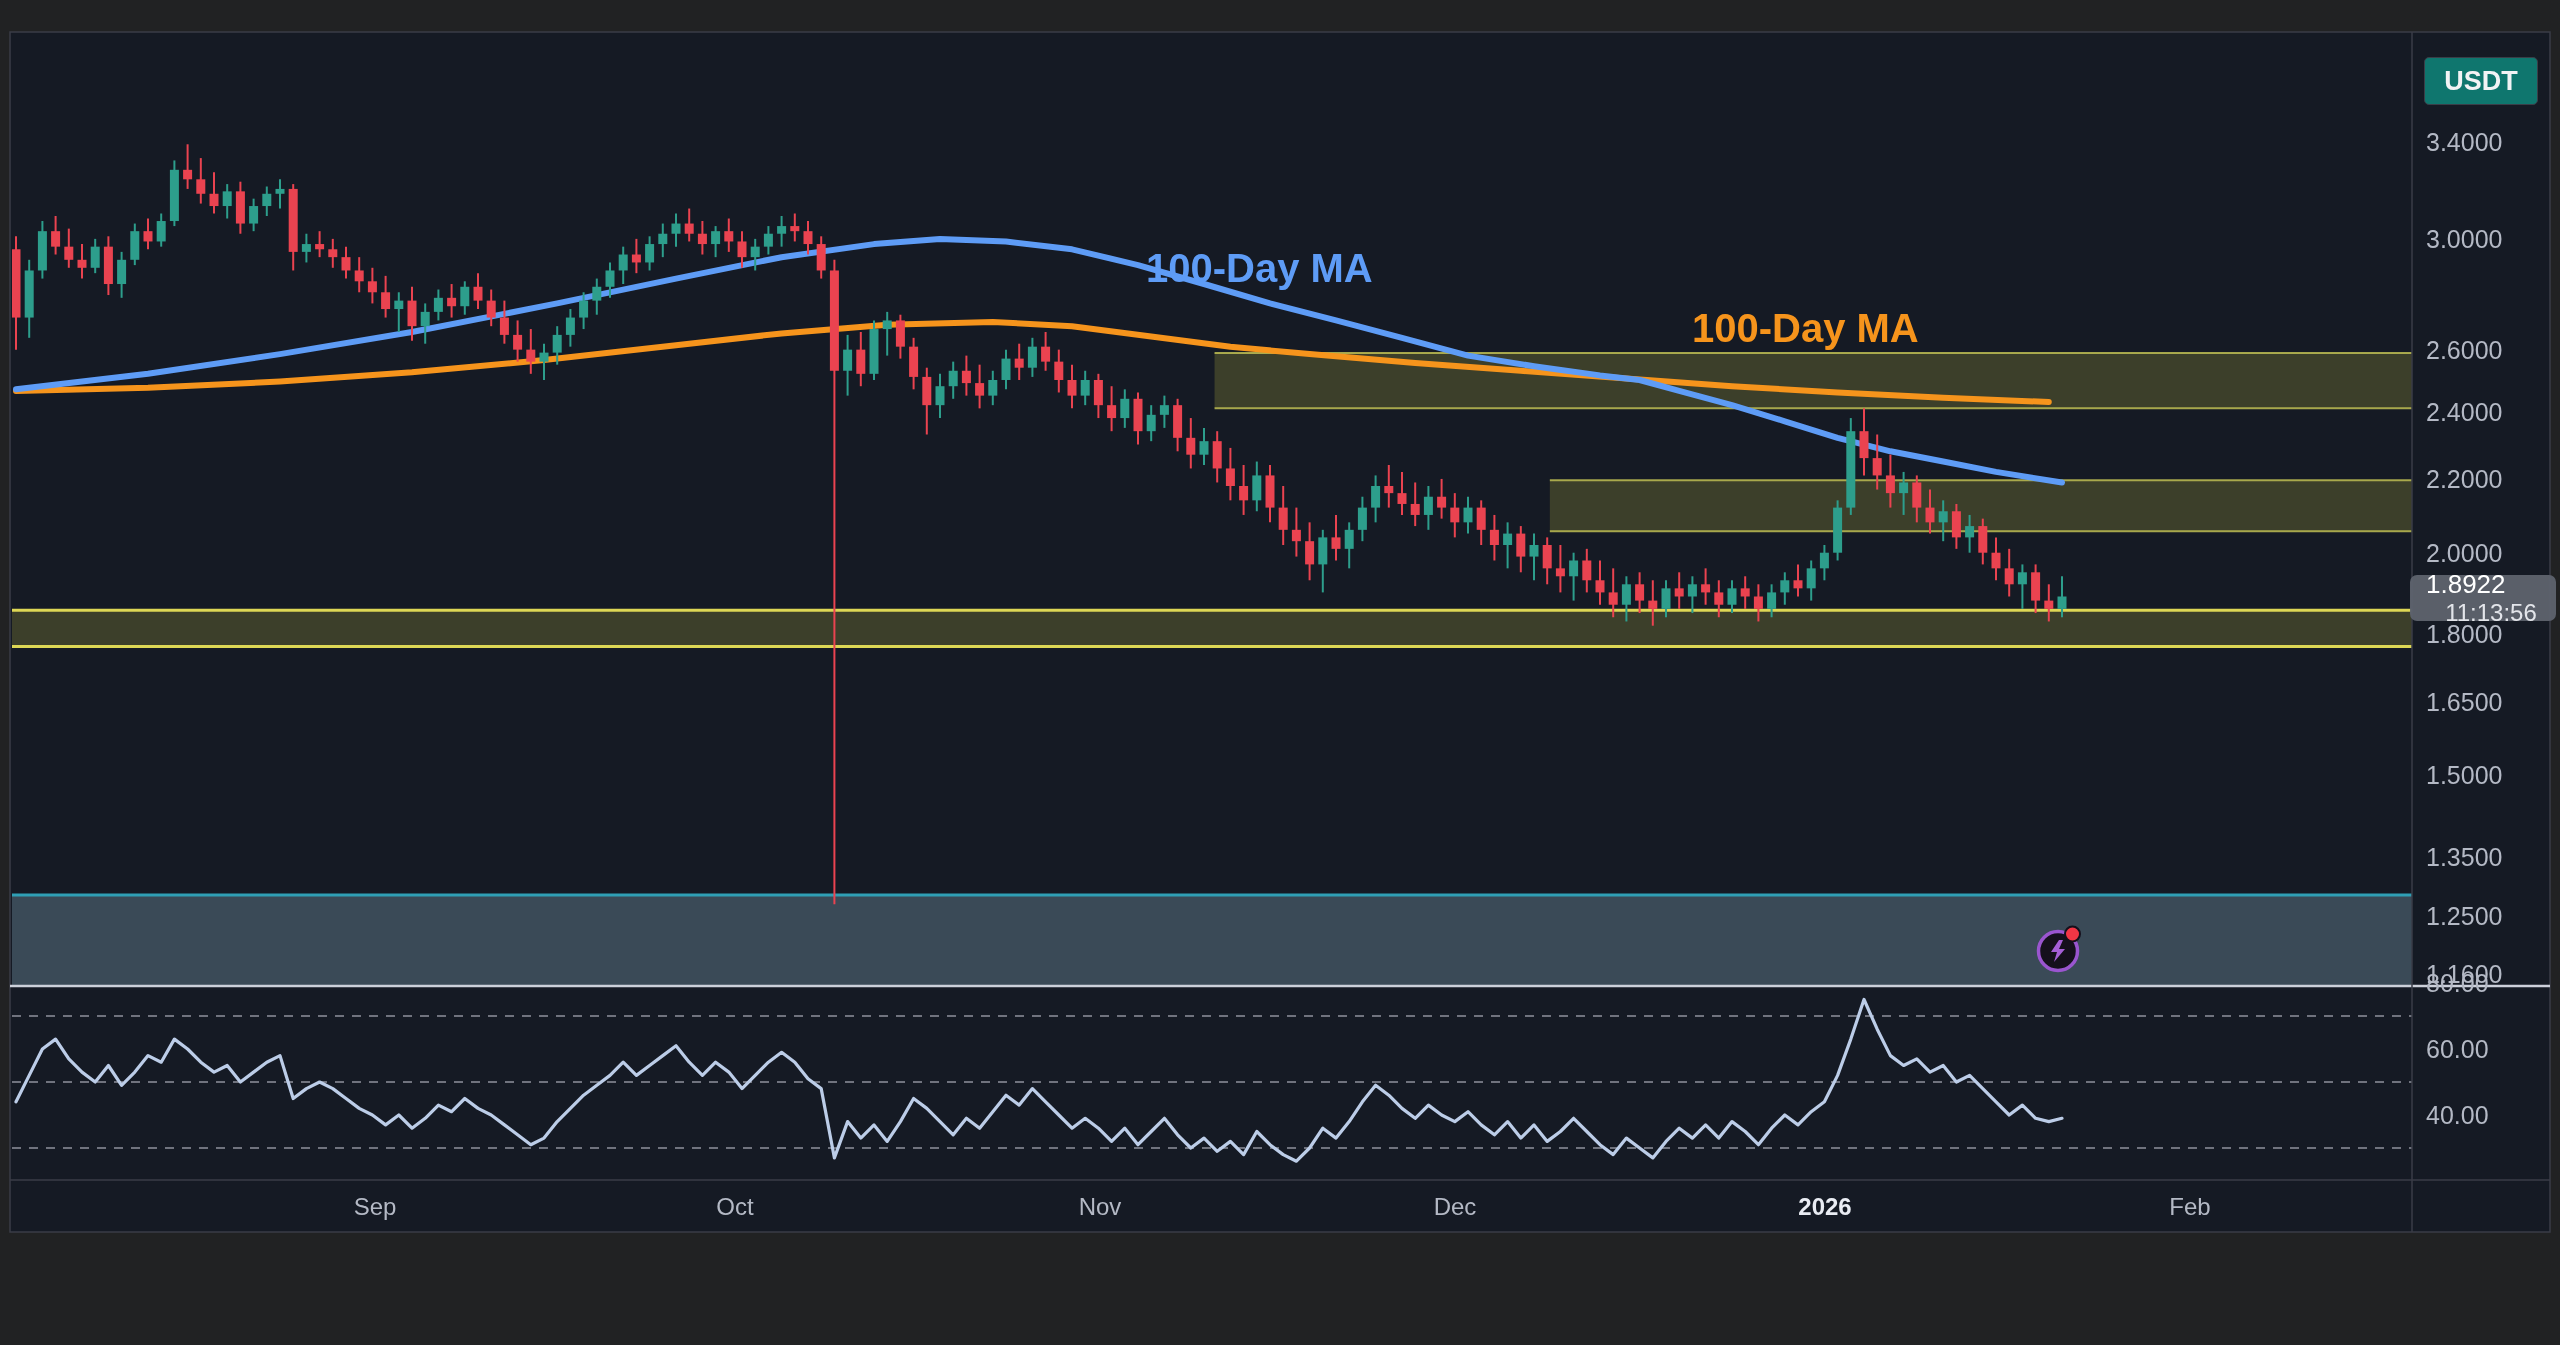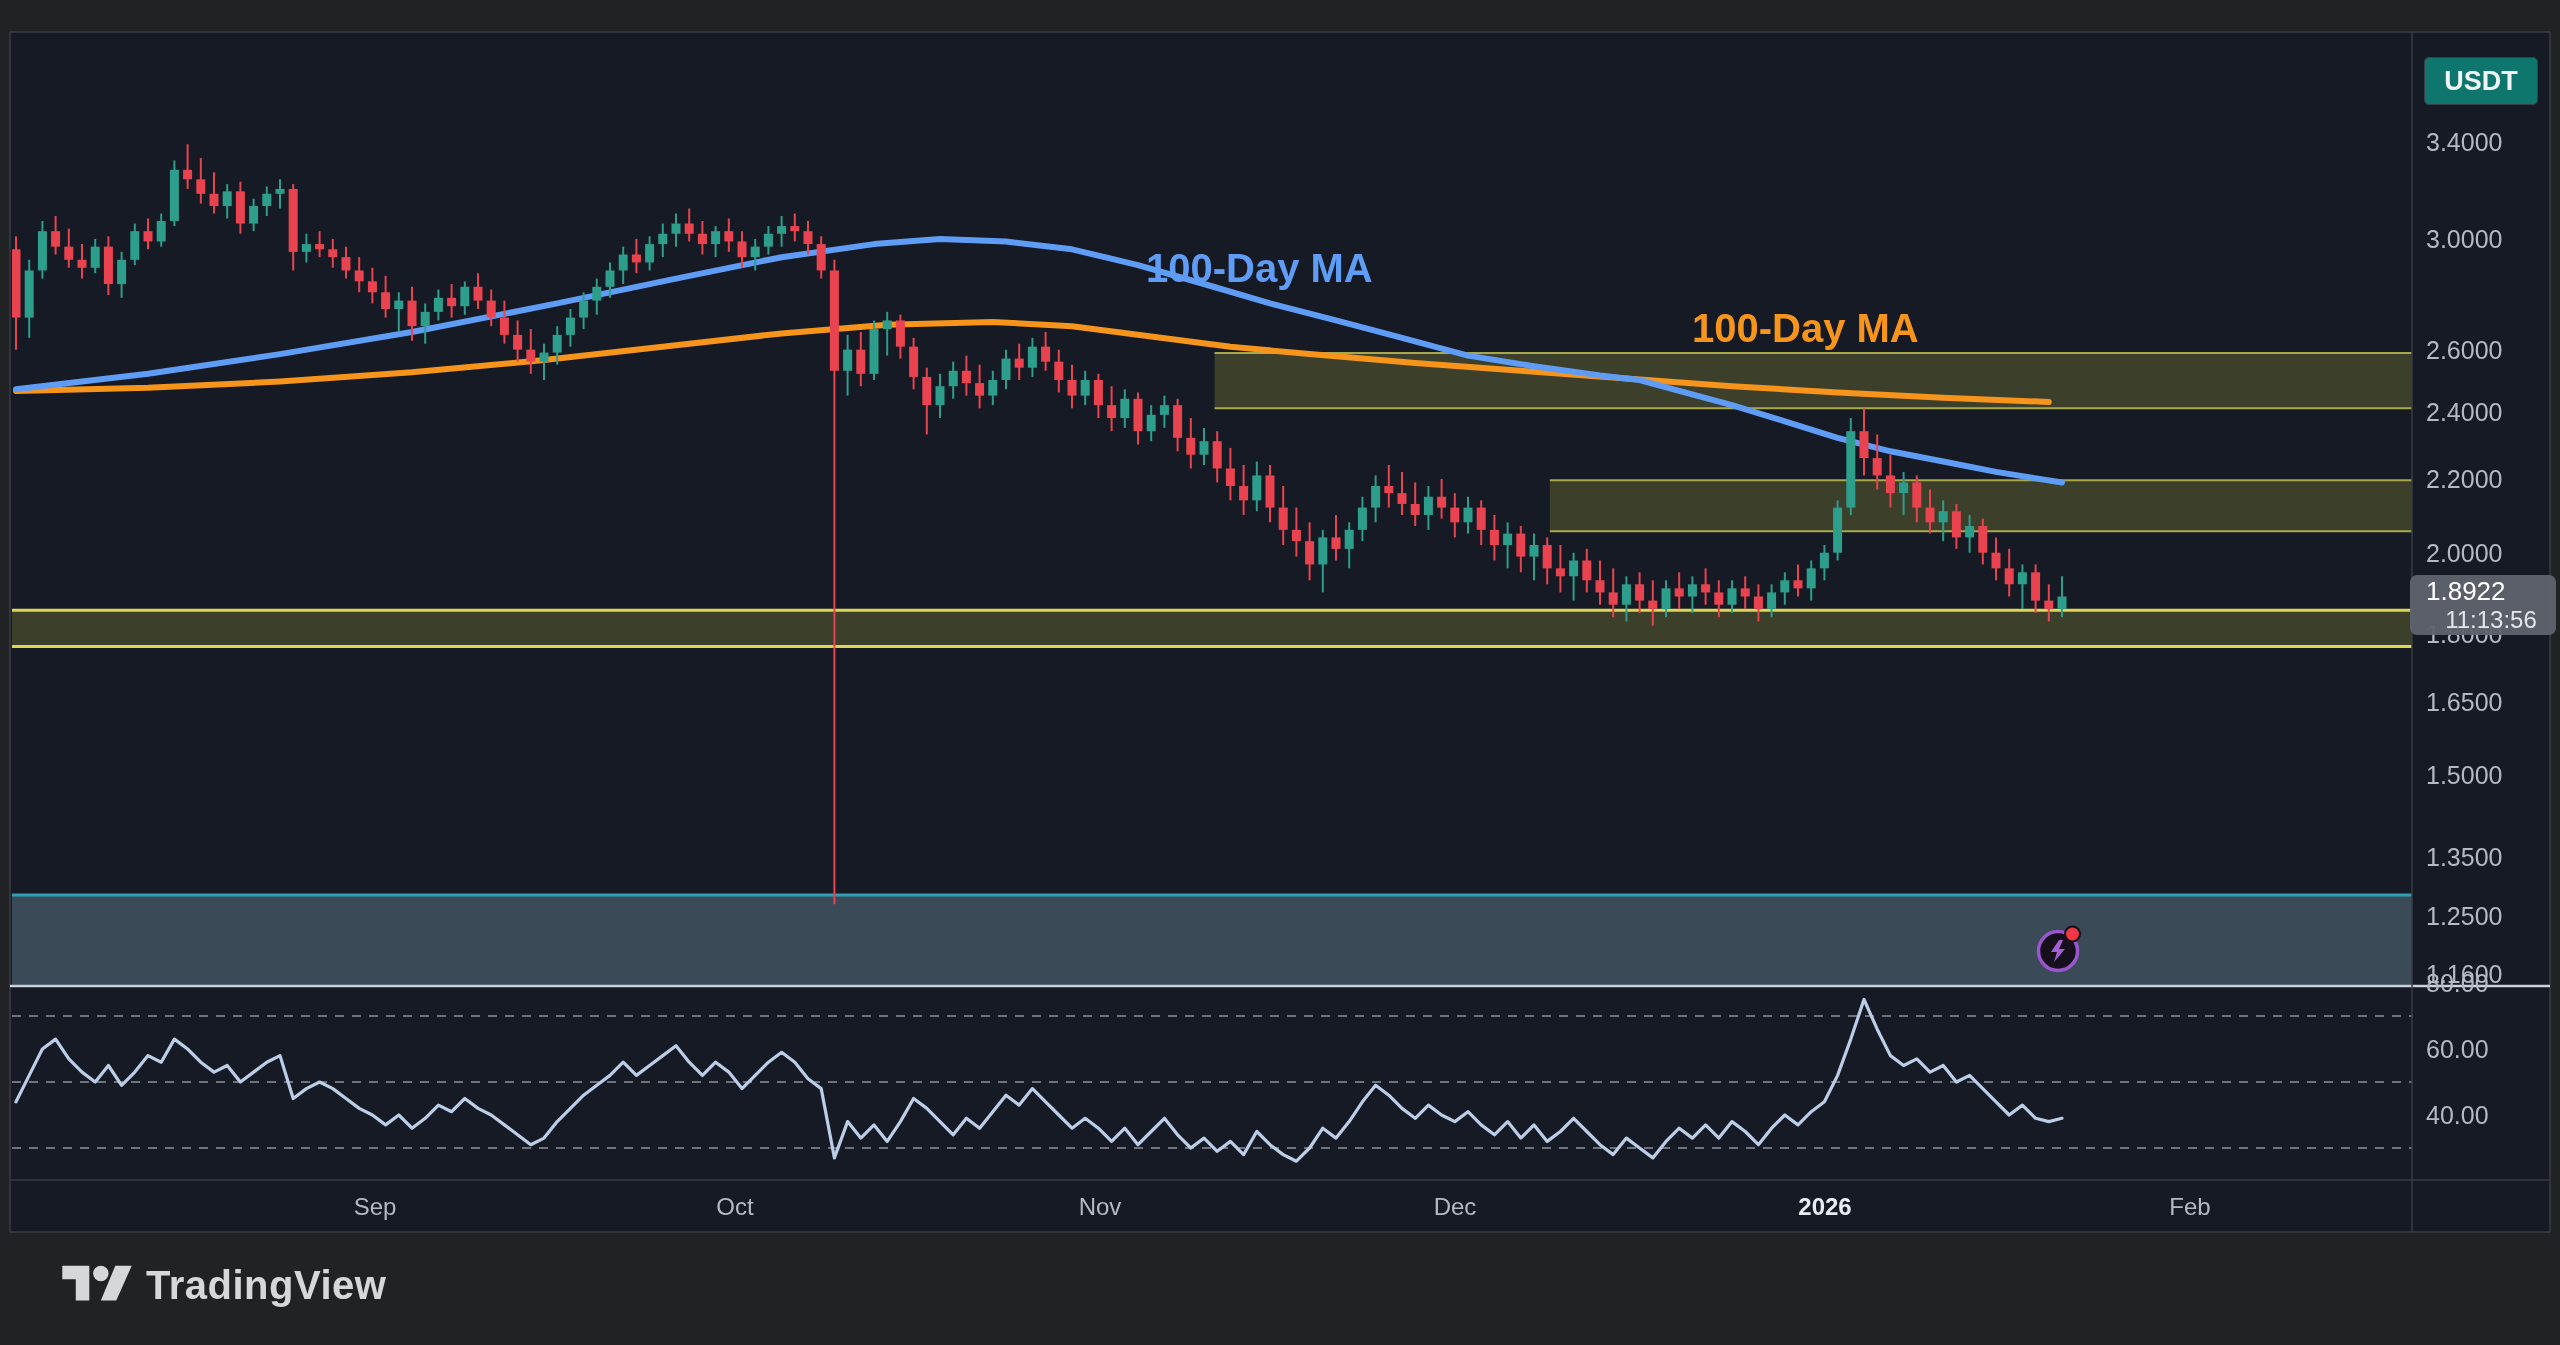--- a/index.html
+++ b/index.html
@@ -6,21 +6,21 @@
     font-family:"Liberation Sans","DejaVu Sans",sans-serif;}
   #stage{position:relative;width:2560px;height:1345px;background:#212223;}
   #chart-svg{position:absolute;left:0;top:0;}
   .hdr{position:absolute;left:20px;top:5px;font-size:21px;color:#d5d6d8;letter-spacing:.2px;}
   .ma-label{position:absolute;font-size:40px;font-weight:bold;white-space:nowrap;}
   #ma100-label{left:1146px;top:246px;color:#5e9cf6;}
   #ma200-label{left:1692px;top:306px;color:#f6941c;}
   .usdt-badge{position:absolute;left:2424px;top:57px;width:112px;height:46px;background:#0f766e;
     border:1px solid #3a3e48;border-radius:5px;color:#f2f3f5;font-size:27px;font-weight:600;
     display:flex;align-items:center;justify-content:center;}
-  .price-label{position:absolute;left:2410px;top:575px;width:130px;height:60px;background:rgba(94,99,110,.95);
+  .price-label{position:absolute;left:2410px;top:575px;width:130px;height:46px;background:rgba(94,99,110,.95);
     border-radius:7px;display:flex;flex-direction:column;justify-content:center;padding-left:16px;}
   .price-label .p{color:#ffffff;font-size:26px;line-height:29px;}
   .price-label .c{color:#e3e5ea;font-size:24px;line-height:27px;text-align:center;}
   .footer{position:absolute;left:62px;top:1258px;display:flex;align-items:center;gap:14px;}
   .footer .brand{color:#d6d7d9;font-size:40px;font-weight:bold;letter-spacing:.5px;}
 </style>
 </head>
 <body>
 
 <div id="stage">
@@ -408,21 +408,13 @@
   <div class="ma-label" id="ma100-label">100-Day MA</div>
   <div class="ma-label" id="ma200-label">100-Day MA</div>
 
   <div class="usdt-badge">USDT</div>
 
   <div class="price-label">
     <div class="p">1.8922</div>
     <div class="c">11:13:56</div>
   </div>
 
-  <div class="footer">
-    <svg width="70" height="54" viewBox="0 0 36 28">
-      <path d="M14 22H7V11H0V4h14v18z" fill="#d6d7d9"></path>
-      <circle cx="20" cy="8" r="4" fill="#d6d7d9"></circle>
-      <path d="M28 22h-8l7.5-18H36L28 22z" fill="#d6d7d9"></path>
-    </svg>
-    <span class="brand">TradingView</span>
-  </div>
 </div>
 
 </body></html>

